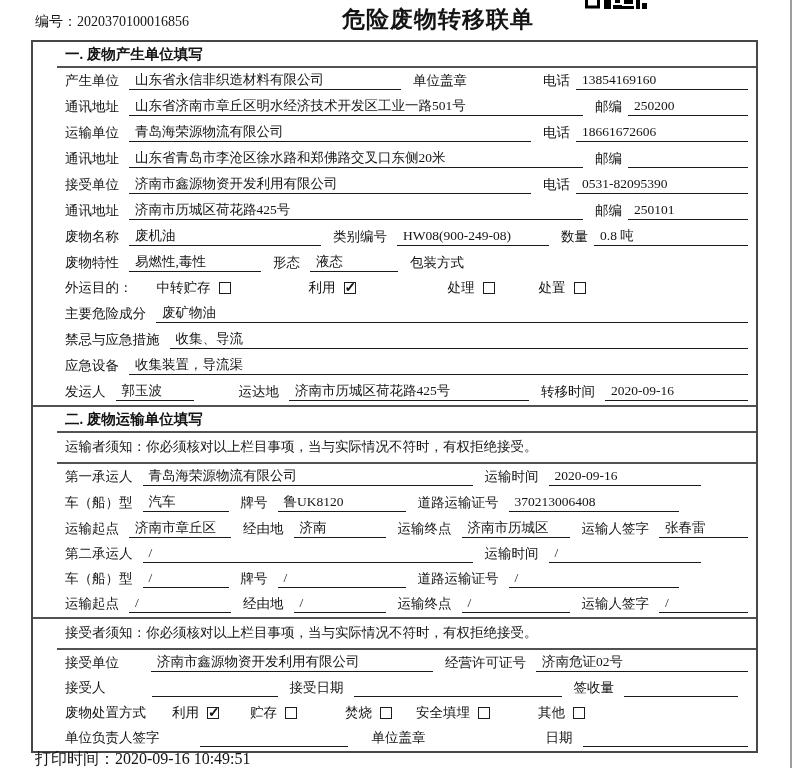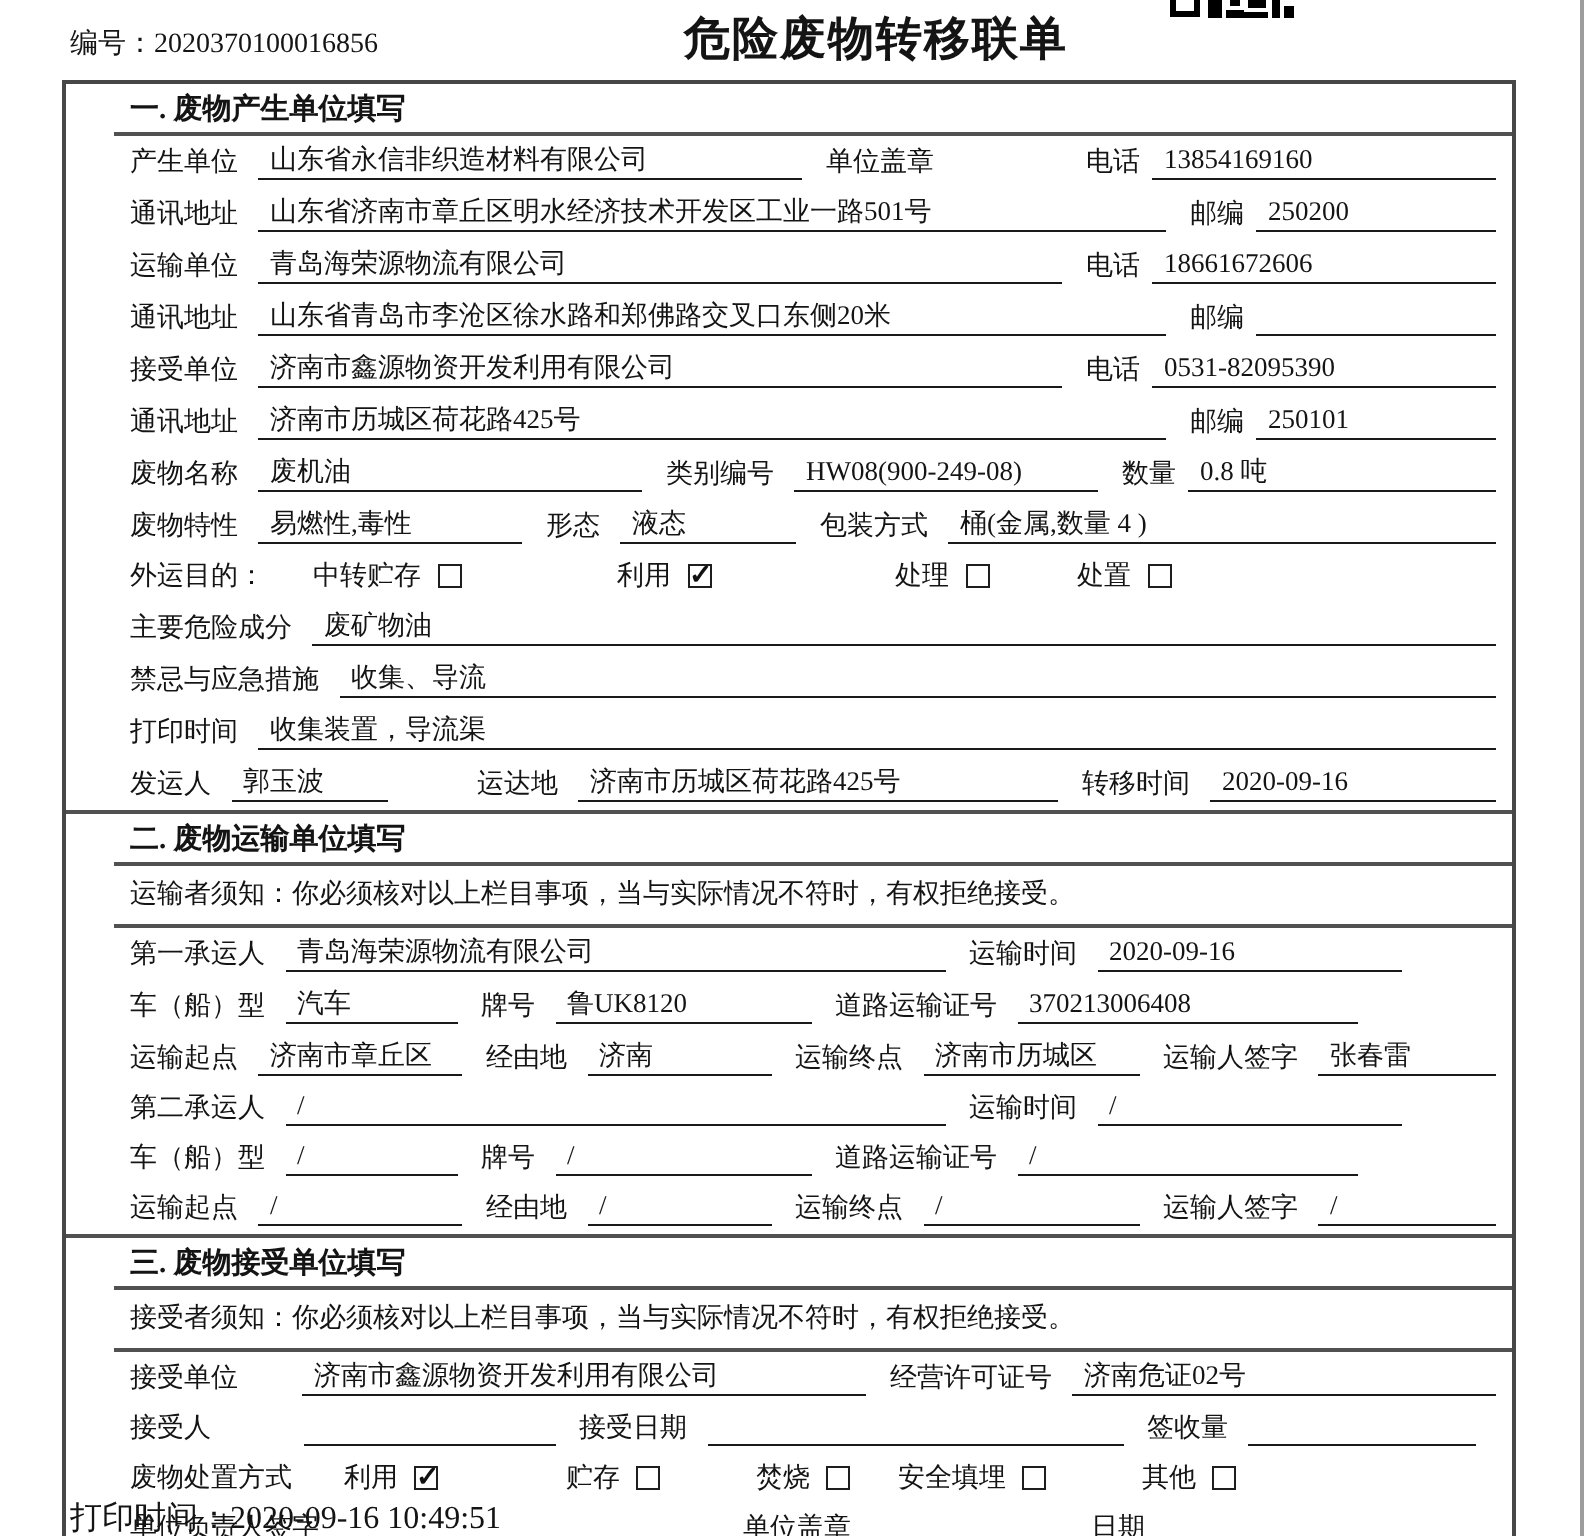--- a/index.html
+++ b/index.html
@@ -139,21 +139,20 @@
         <span class="lbl ml tight">数量</span>
         <span class="u grow">0.8 吨</span>
       </div>
 
       <div class="row">
         <span class="lbl">废物特性</span>
         <span class="u" style="width:132px">易燃性,毒性</span>
         <span class="lbl ml">形态</span>
         <span class="u" style="width:88px">液态</span>
         <span class="lbl ml">包装方式</span>
-        <span class="u grow">桶(金属,数量 4 )</span>
       </div>
 
       <div class="row">
         <span class="lbl">外运目的：</span>
         <span class="opt" style="margin-left:14px">
           <span>中转贮存</span>
           <span class="cb"></span>
         </span>
         <span class="opt" style="margin-left:78px">
           <span>利用</span>
@@ -173,21 +172,21 @@
         <span class="lbl">主要危险成分</span>
         <span class="u grow">废矿物油</span>
       </div>
 
       <div class="row">
         <span class="lbl">禁忌与应急措施</span>
         <span class="u grow">收集、导流</span>
       </div>
 
       <div class="row">
-        <span class="lbl">打印时间</span>
+        <span class="lbl">应急设备</span>
         <span class="u grow">收集装置，导流渠</span>
       </div>
 
       <div class="row">
         <span class="lbl">发运人</span>
         <span class="u" style="width:78px">郭玉波</span>
         <span class="lbl ml" style="margin-left:45px">运达地</span>
         <span class="u" style="width:240px">济南市历城区荷花路425号</span>
         <span class="lbl ml">转移时间</span>
         <span class="u grow">2020-09-16</span>
@@ -251,21 +250,20 @@
         <span class="lbl ml">经由地</span>
         <span class="u" style="width:92px">/</span>
         <span class="lbl ml">运输终点</span>
         <span class="u" style="width:108px">/</span>
         <span class="lbl ml">运输人签字</span>
         <span class="u grow">/</span>
       </div>
     </div>
 
     <div class="section">
-      <div class="sec-hd">三. 废物接受单位填写</div>
       <div class="notice">接受者须知：你必须核对以上栏目事项，当与实际情况不符时，有权拒绝接受。</div>
 
       <div class="row">
         <span class="lbl">接受单位</span>
         <span class="u" style="width:282px;margin-left:22px">济南市鑫源物资开发利用有限公司</span>
         <span class="lbl ml">经营许可证号</span>
         <span class="u grow">济南危证02号</span>
       </div>
 
       <div class="row">
@@ -276,21 +274,21 @@
         <span class="lbl ml">签收量</span>
         <span class="u grow" style="margin-right:10px"></span>
       </div>
 
       <div class="row">
         <span class="lbl">废物处置方式</span>
         <span class="opt" style="margin-left:16px">
           <span>利用</span>
           <span class="cb checked"></span>
         </span>
-        <span class="opt" style="margin-left:64px">
+        <span class="opt" style="margin-left:31px">
           <span>贮存</span>
           <span class="cb"></span>
         </span>
         <span class="opt" style="margin-left:48px">
           <span>焚烧</span>
           <span class="cb"></span>
         </span>
         <span class="opt" style="margin-left:24px">
           <span>安全填埋</span>
           <span class="cb"></span>

